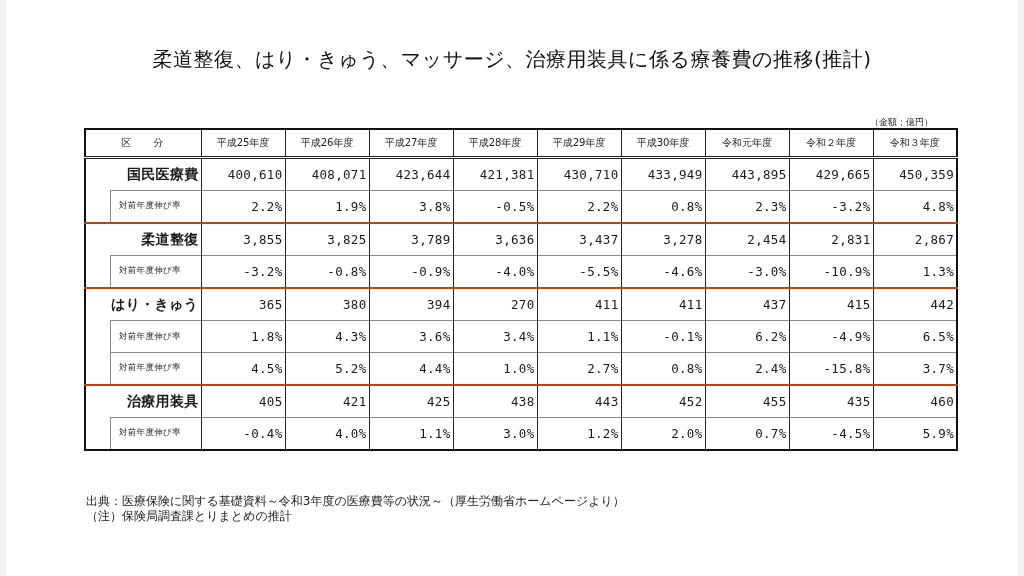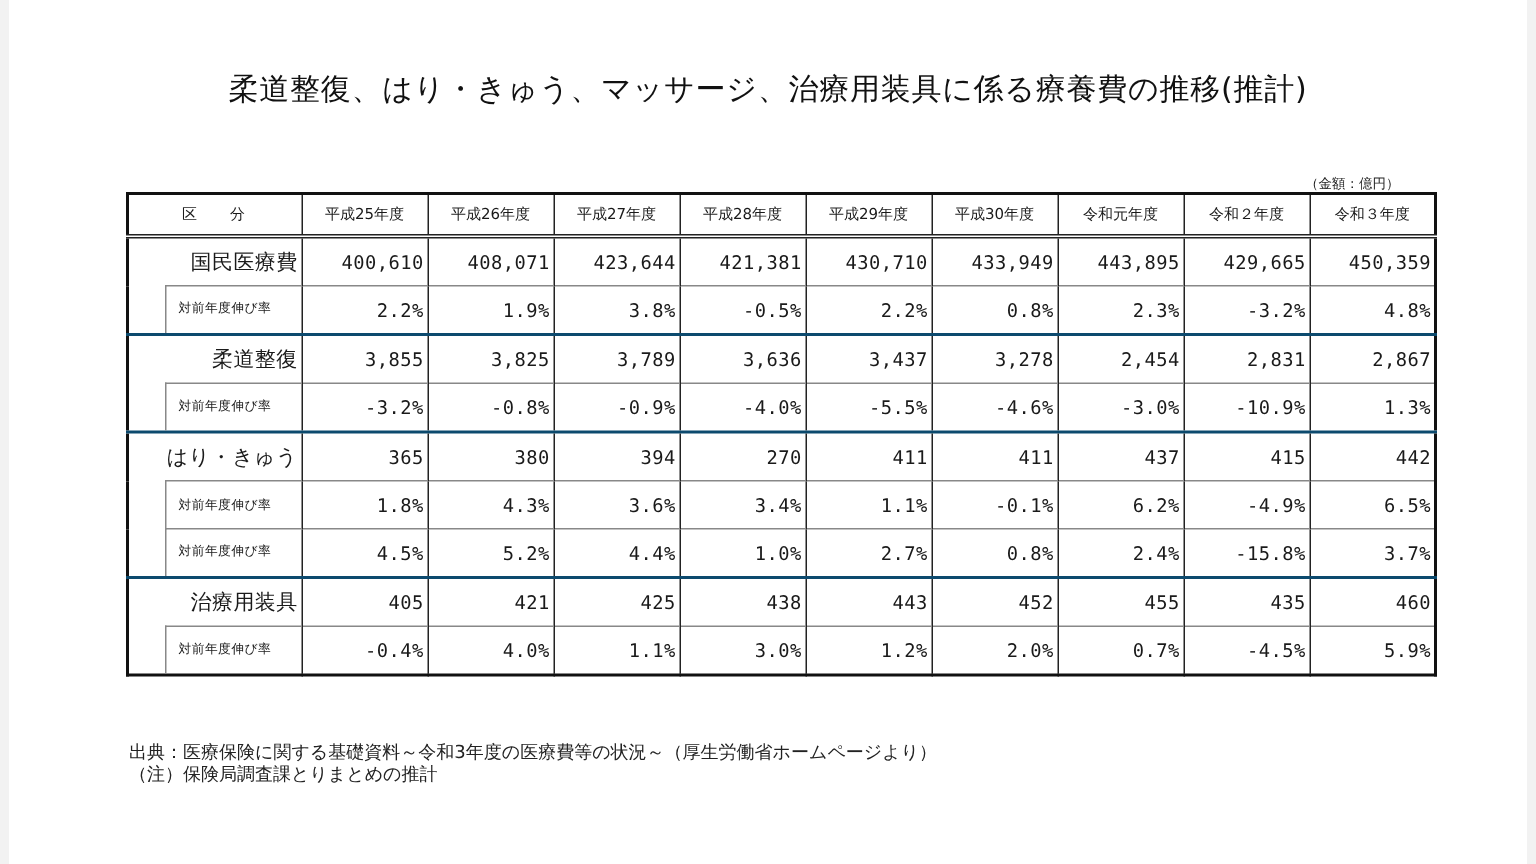--- a/index.html
+++ b/index.html
@@ -33,28 +33,29 @@
     border: 1px solid #222; white-space: nowrap; padding: 0 2px;
     border-bottom: 3px double #222;
   }
   table.grid th.cat-h { letter-spacing: 22px; padding-left: 22px; }
   table.grid td {
     height: 31px; border-left: 1px solid #222; border-right: 1px solid #222;
     text-align: right; padding: 0 2px 0 0; white-space: nowrap;
     font-family: "DejaVu Sans Mono", "Liberation Mono", monospace;
     font-size: 12.5px; letter-spacing: 0.3px;
   }
-  table.grid tr.main td { border-top: 2px solid #0c4a6e; }
+  table.grid tr.main td { border-top: 2px solid #c2410c; }
   table.grid tr.main:first-of-type td { border-top: none; }
   table.grid tr.rate td { border-top: 1px solid #888; }
   table.grid tr.rate td.cat-sub { border-top: none; }
   td.cat-main {
     text-align: right; padding-left: 8px !important;
     font-family: "DejaVu Sans", "Liberation Sans", sans-serif !important;
     font-size: 14px !important;
+    font-weight: bold;
   }
   td.cat-sub { position: relative; padding: 0 !important; }
   td.cat-sub .inner {
     position: absolute; left: 24px; right: 0; top: -1px; bottom: 0;
     border-left: 1px solid #888; border-top: 1px solid #888;
     font-family: "DejaVu Sans", "Liberation Sans", sans-serif;
     font-size: 8.5px; display: flex; align-items: center; padding-left: 8px;
   }
   .notes {
     position: absolute; left: 86px; top: 494px; font-size: 12px; line-height: 15px; color: #222;

